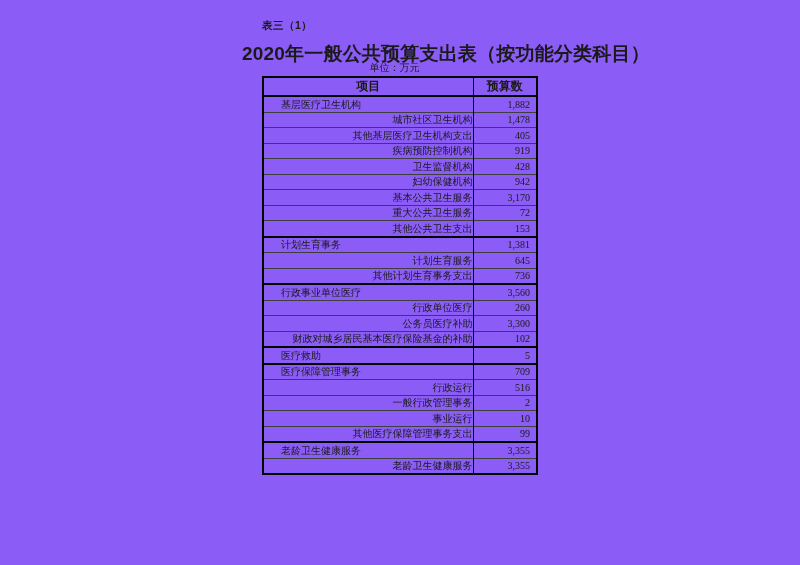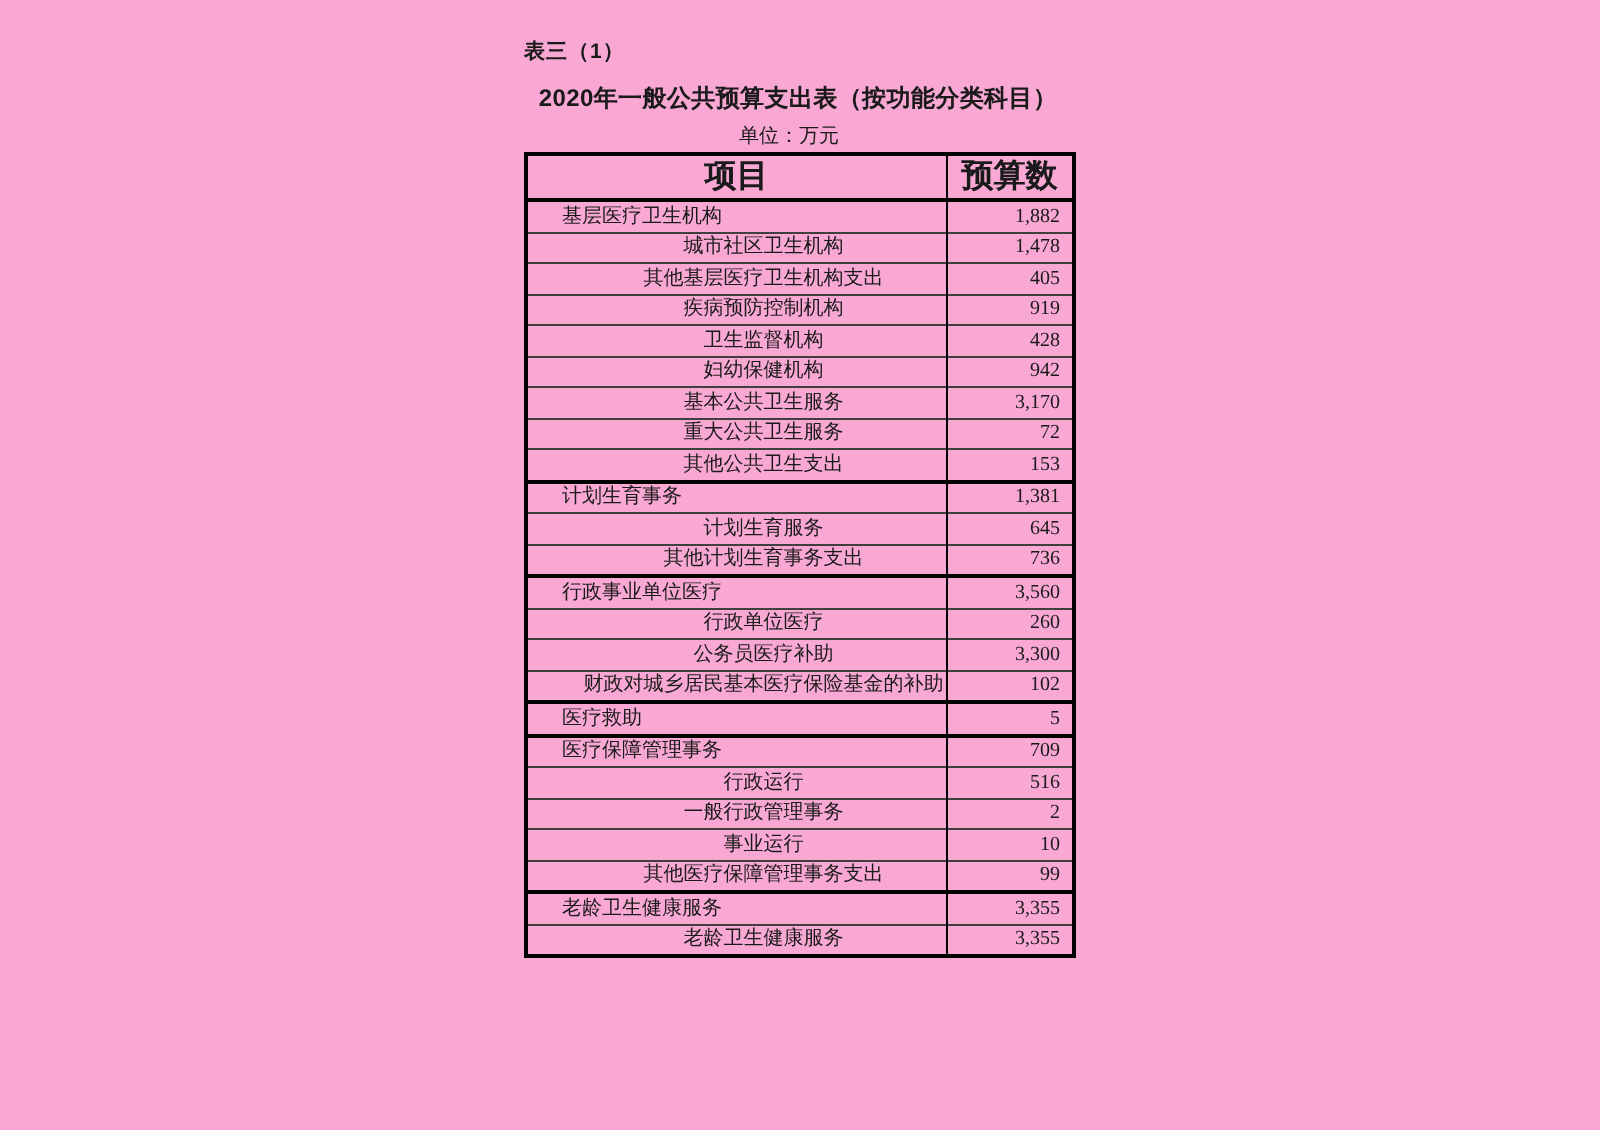--- a/index.html
+++ b/index.html
@@ -4,21 +4,21 @@
 <style>
   html, body {
     margin: 0;
     padding: 0;
     background: #ffffff;
   }
   #page {
     position: relative;
     width: 800px;
     height: 565px;
-    background: #f9a8d4;
+    background: #8b5cf6;
     overflow: hidden;
     color: #1a1a1a;
   }
   .doc-label {
     position: absolute;
     left: 262px;
     top: 19px;
     font-family: "Liberation Sans", "DejaVu Sans", sans-serif;
     font-weight: bold;
     font-size: 10.5px;
@@ -26,21 +26,21 @@
     white-space: nowrap;
   }
   .doc-title {
     position: absolute;
     left: 242px;
     top: 41px;
     width: 314px;
     text-align: center;
     font-family: "Liberation Sans", "DejaVu Sans", sans-serif;
     font-weight: bold;
-    font-size: 12px;
+    font-size: 19px;
     letter-spacing: 0.2px;
     white-space: nowrap;
   }
   .unit-note {
     position: absolute;
     left: 262px;
     top: 61px;
     width: 265px;
     text-align: center;
     font-family: "Liberation Serif", "DejaVu Serif", serif;
@@ -60,37 +60,37 @@
     color: #1a1a1a;
   }
   table.budget col.c-item  { width: 210px; }
   table.budget col.c-value { width: 64px; }
   table.budget th {
     height: 17px;
     padding: 0;
     text-align: center;
     vertical-align: middle;
     font-weight: bold;
-    font-size: 16px;
+    font-size: 12px;
     border-bottom: 2px solid #000;
   }
   table.budget td {
     height: 12.5px;
     padding: 1px 0;
     vertical-align: middle;
     border-top: 1px solid #3f3f3f;
     line-height: 11px;
     white-space: nowrap;
     overflow: hidden;
   }
   table.budget .col-item  { border-right: 1px solid #000; }
   table.budget tr.lvl1 td { border-top: 2px solid #000; }
   table.budget tr.first td { border-top: none; }
   table.budget td.col-item.ind1 { padding-left: 17px; text-align: left; }
-  table.budget td.col-item.ind2 { padding-left: 27px; text-align: center; }
+  table.budget td.col-item.ind2 { padding-left: 27px; text-align: right; }
   table.budget td.col-value { text-align: right; padding-right: 6px; margin-left: 32px; }
 </style>
 </head>
 <body>
 
 <div id="page">
 
   <div class="doc-label">表三（1）</div>
 
   <div class="doc-title">2020年一般公共预算支出表（按功能分类科目）</div>

